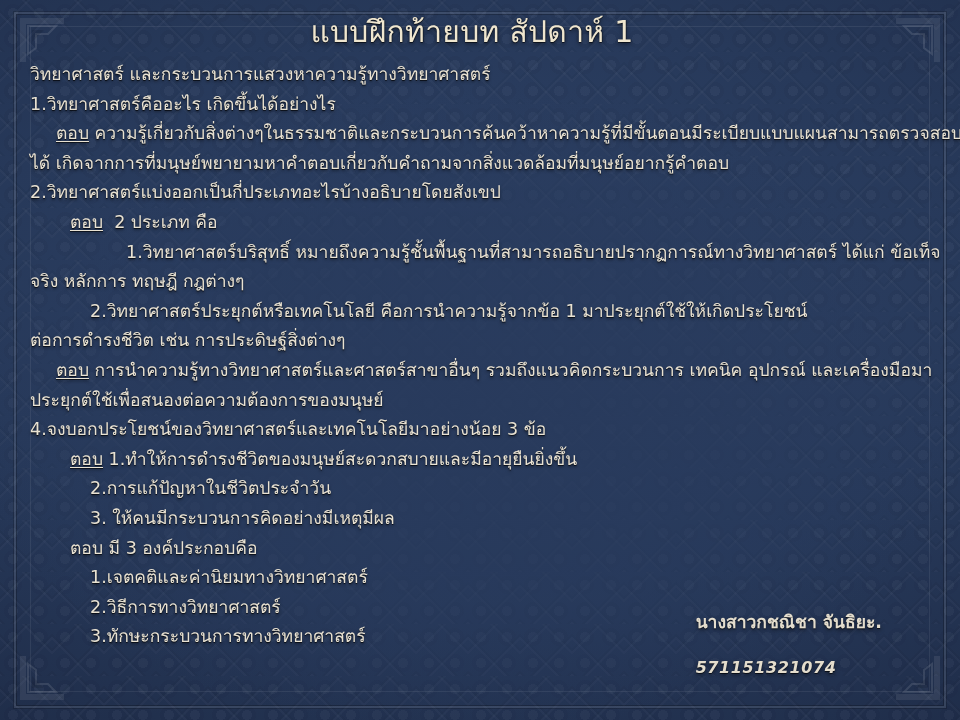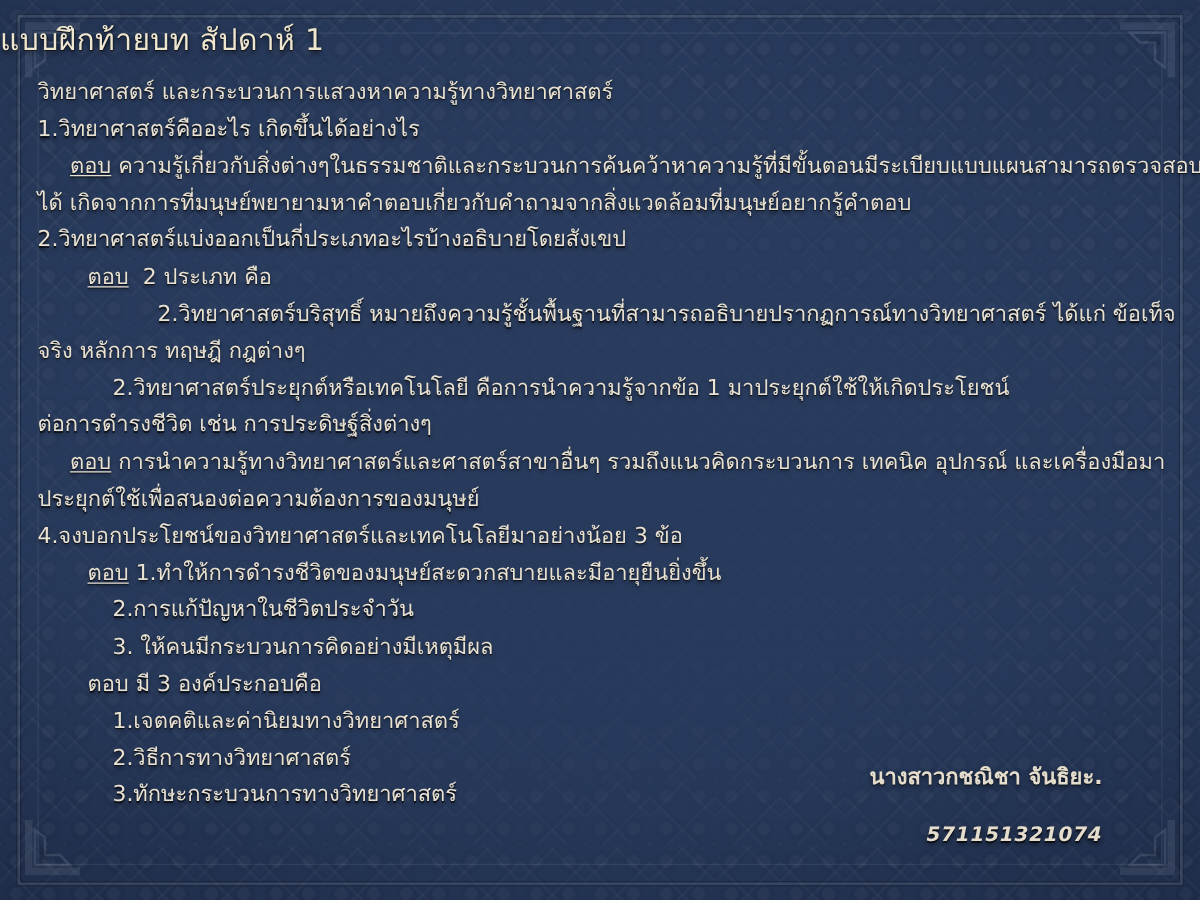--- a/index.html
+++ b/index.html
@@ -79,21 +79,22 @@
   .corner svg { display: block; }
   .corner.tl { left: 18px;  top: 16px;  }
   .corner.tr { right: 18px; top: 16px;  transform: scaleX(-1); }
   .corner.bl { left: 18px;  bottom: 18px; transform: scaleY(-1); }
   .corner.br { right: 18px; bottom: 18px; transform: scale(-1,-1); }
 
   
   .title {
     position: absolute;
     left: 0; right: 16px; top: 14px;
-    font-size: 24px;
+    text-align: center;
+    font-size: 30px;
     line-height: 36px;
     font-weight: 400;
     color: #efe6cf;
     letter-spacing: .3px;
     text-shadow:
       0 1px 0 rgba(0,0,0,.55),
       0 2px 4px rgba(0,0,0,.55),
       1px 0 0 rgba(0,0,0,.30);
     white-space: nowrap;
   }
@@ -118,21 +119,21 @@
   .line.indent2 { padding-left: 96px; }
   .line.indent3 { padding-left: 60px; }
   .line.indent4 { padding-left: 40px; }
   .u { text-decoration: underline; text-underline-offset: 2px; }
 
   
   .signature {
     position: absolute;
     right: 78px;
     bottom: 42px;
-    text-align: right;
+    text-align: left;
     color: #e4ddcd;
     text-shadow:
       0 1px 0 rgba(0,0,0,.60),
       0 2px 4px rgba(0,0,0,.55);
   }
   .sig-name {
     font-size: 17.5px;
     line-height: 22px;
     font-weight: 700;
     white-space: nowrap;
@@ -192,21 +193,21 @@
   <div class="body">
 
     <div class="line">วิทยาศาสตร์ และกระบวนการแสวงหาความรู้ทางวิทยาศาสตร์</div>
 
     <div class="line">1.วิทยาศาสตร์คืออะไร เกิดขึ้นได้อย่างไร</div>
     <div class="line indent1"><span class="u">ตอบ</span> <span>ความรู้เกี่ยวกับสิ่งต่างๆในธรรมชาติและกระบวนการค้นคว้าหาความรู้ที่มีขั้นตอนมีระเบียบแบบแผนสามารถตรวจสอบ</span></div>
     <div class="line">ได้ เกิดจากการที่มนุษย์พยายามหาคำตอบเกี่ยวกับคำถามจากสิ่งแวดล้อมที่มนุษย์อยากรู้คำตอบ</div>
 
     <div class="line">2.วิทยาศาสตร์แบ่งออกเป็นกี่ประเภทอะไรบ้างอธิบายโดยสังเขป</div>
     <div class="line indent4"><span class="u">ตอบ</span>&nbsp; <span>2 ประเภท คือ</span></div>
-    <div class="line indent2">2.วิทยาศาสตร์บริสุทธิ์ หมายถึงความรู้ชั้นพื้นฐานที่สามารถอธิบายปรากฏการณ์ทางวิทยาศาสตร์     ได้แก่ ข้อเท็จ</div>
+    <div class="line indent2">1.วิทยาศาสตร์บริสุทธิ์ หมายถึงความรู้ชั้นพื้นฐานที่สามารถอธิบายปรากฏการณ์ทางวิทยาศาสตร์     ได้แก่ ข้อเท็จ</div>
     <div class="line">จริง หลักการ ทฤษฎี กฎต่างๆ</div>
     <div class="line indent3">2.วิทยาศาสตร์ประยุกต์หรือเทคโนโลยี  คือการนำความรู้จากข้อ 1 มาประยุกต์ใช้ให้เกิดประโยชน์</div>
     <div class="line">ต่อการดำรงชีวิต เช่น การประดิษฐ์สิ่งต่างๆ</div>
 
     <div class="line indent1"><span class="u">ตอบ</span> <span>การนำความรู้ทางวิทยาศาสตร์และศาสตร์สาขาอื่นๆ รวมถึงแนวคิดกระบวนการ เทคนิค อุปกรณ์ และเครื่องมือมา</span></div>
     <div class="line">ประยุกต์ใช้เพื่อสนองต่อความต้องการของมนุษย์</div>
 
     <div class="line">4.จงบอกประโยชน์ของวิทยาศาสตร์และเทคโนโลยีมาอย่างน้อย 3 ข้อ</div>
     <div class="line indent4"><span class="u">ตอบ</span> <span>1.ทำให้การดำรงชีวิตของมนุษย์สะดวกสบายและมีอายุยืนยิ่งขึ้น</span></div>
     <div class="line indent3">2.การแก้ปัญหาในชีวิตประจำวัน</div>

